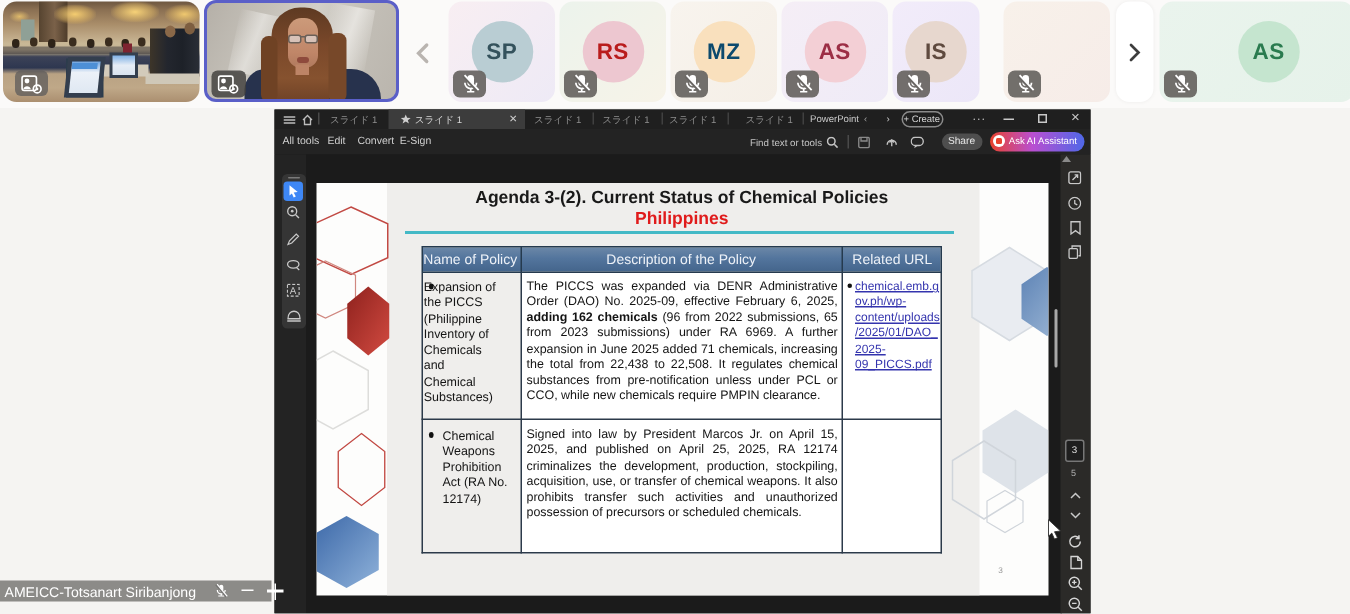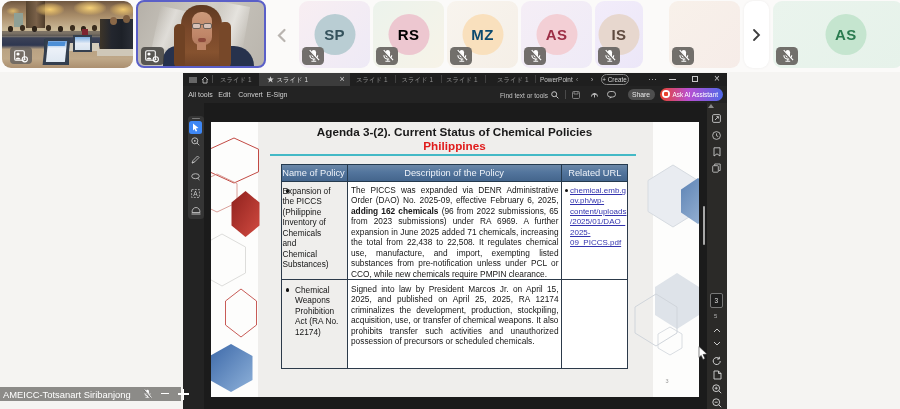--- a/index.html
+++ b/index.html
@@ -125,21 +125,21 @@
           <rect x="5.6" y="1" width="4.4" height="7.4" rx="2.2" fill="#fff"></rect>
           <path d="M3.9 6.2 a3.9 3.9 0 0 0 7.8 0" stroke="#fff" stroke-width="1.15" fill="none"></path>
           <line x1="7.8" y1="10.2" x2="7.8" y2="11.8" stroke="#fff" stroke-width="1.15"></line>
           <line x1="5.4" y1="12.2" x2="10.2" y2="12.2" stroke="#fff" stroke-width="1.05"></line>
           <line x1="3" y1="1.6" x2="12.4" y2="11.6" stroke="#6a6764" stroke-width="2.1"></line>
           <line x1="3.7" y1="1.1" x2="13.1" y2="11.1" stroke="#fff" stroke-width="1.2"></line>
         </svg>
       </div>
   </div>
   <div class="tile" id="t-rs" style="left:373px; width:71px; background:linear-gradient(135deg,#ecf3ec,#f7f3e8);">
-    <div class="circ" style="background:#edc7d0; color:#000000;">RS</div>
+    <div class="circ" style="background:#edc7d0; color:#b91c1c;">RS</div>
     <div class="mic">
         <svg width="15" height="14" viewBox="0 0 15 14">
           <rect x="5.6" y="1" width="4.4" height="7.4" rx="2.2" fill="#fff"></rect>
           <path d="M3.9 6.2 a3.9 3.9 0 0 0 7.8 0" stroke="#fff" stroke-width="1.15" fill="none"></path>
           <line x1="7.8" y1="10.2" x2="7.8" y2="11.8" stroke="#fff" stroke-width="1.15"></line>
           <line x1="5.4" y1="12.2" x2="10.2" y2="12.2" stroke="#fff" stroke-width="1.05"></line>
           <line x1="3" y1="1.6" x2="12.4" y2="11.6" stroke="#6a6764" stroke-width="2.1"></line>
           <line x1="3.7" y1="1.1" x2="13.1" y2="11.1" stroke="#fff" stroke-width="1.2"></line>
         </svg>
       </div>
@@ -163,21 +163,21 @@
         <svg width="15" height="14" viewBox="0 0 15 14">
           <rect x="5.6" y="1" width="4.4" height="7.4" rx="2.2" fill="#fff"></rect>
           <path d="M3.9 6.2 a3.9 3.9 0 0 0 7.8 0" stroke="#fff" stroke-width="1.15" fill="none"></path>
           <line x1="7.8" y1="10.2" x2="7.8" y2="11.8" stroke="#fff" stroke-width="1.15"></line>
           <line x1="5.4" y1="12.2" x2="10.2" y2="12.2" stroke="#fff" stroke-width="1.05"></line>
           <line x1="3" y1="1.6" x2="12.4" y2="11.6" stroke="#6a6764" stroke-width="2.1"></line>
           <line x1="3.7" y1="1.1" x2="13.1" y2="11.1" stroke="#fff" stroke-width="1.2"></line>
         </svg>
       </div>
   </div>
-  <div class="tile" id="t-is" style="left:595px; width:48px; background:linear-gradient(135deg,#f2ecfa,#ece7f8);">
+  <div class="tile" id="t-is" style="left:595px; width:58px; background:linear-gradient(135deg,#f2ecfa,#ece7f8);">
     <div class="circ" style="background:#e7d7ce; color:#5f4a3f;">IS</div>
     <div class="mic">
         <svg width="15" height="14" viewBox="0 0 15 14">
           <rect x="5.6" y="1" width="4.4" height="7.4" rx="2.2" fill="#fff"></rect>
           <path d="M3.9 6.2 a3.9 3.9 0 0 0 7.8 0" stroke="#fff" stroke-width="1.15" fill="none"></path>
           <line x1="7.8" y1="10.2" x2="7.8" y2="11.8" stroke="#fff" stroke-width="1.15"></line>
           <line x1="5.4" y1="12.2" x2="10.2" y2="12.2" stroke="#fff" stroke-width="1.05"></line>
           <line x1="3" y1="1.6" x2="12.4" y2="11.6" stroke="#6a6764" stroke-width="2.1"></line>
           <line x1="3.7" y1="1.1" x2="13.1" y2="11.1" stroke="#fff" stroke-width="1.2"></line>
         </svg>
@@ -368,21 +368,20 @@
         <div class="abs" style="left:5px; top:25px; width:3.6px; height:3.6px; background:#111; border-radius:50%;"></div>
         <div class="cell" style="left:2px; top:22px; width:51px;">Expansion of<br>the PICCS<br>(Philippine<br>Inventory of<br>Chemicals<br>and<br>Chemical<br>Substances)</div>
 
         <div class="cell" style="left:70.5px; top:21px; width:207.5px;">
             <div class="jl">The PICCS was expanded via DENR Administrative</div>
             <div class="jl">Order (DAO) No. 2025-09, effective February 6, 2025,</div>
             <div class="jl"><b>adding 162 chemicals</b> (96 from 2022 submissions, 65</div>
             <div class="jl">from 2023 submissions) under RA 6969. A further</div>
             <div class="jl">expansion in June 2025 added 71 chemicals, increasing</div>
             <div class="jl">the total from 22,438 to 22,508. It regulates chemical</div>
-            <div class="jl">use, manufacture, and import, exempting listed</div>
             <div class="jl">substances from pre-notification unless under PCL or</div>
             <div>CCO, while new chemicals require PMPIN clearance.</div>
           </div>
 
         <div class="abs" style="left:284.5px; top:25px; width:3.4px; height:3.4px; background:#111; border-radius:50%;"></div>
         <div class="cell" style="left:289.5px; top:22px; width:56px; color:#3434ae; text-decoration:underline; font-size:8px;">chemical.emb.g<br>ov.ph/wp-<br>content/uploads<br>/2025/01/DAO_<br>2025-<br>09_PICCS.pdf</div>
 
         <div class="abs" style="left:5px; top:124px; width:3.6px; height:3.6px; background:#111; border-radius:50%;"></div>
         <div class="cell" style="left:14.5px; top:121px; width:51px;">Chemical<br>Weapons<br>Prohibition<br>Act (RA No.<br>12174)</div>
 

